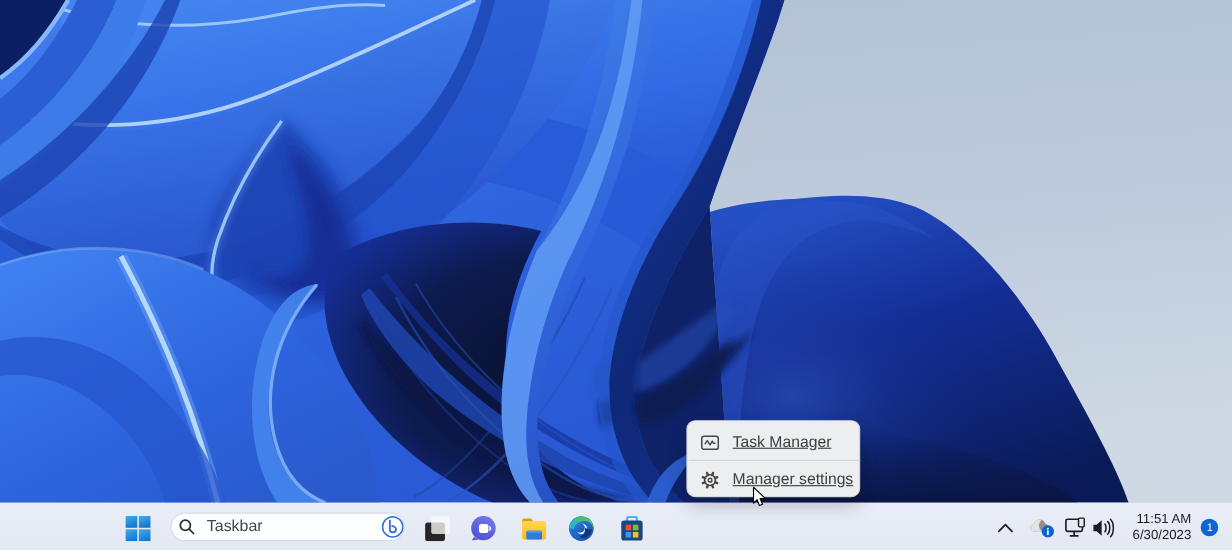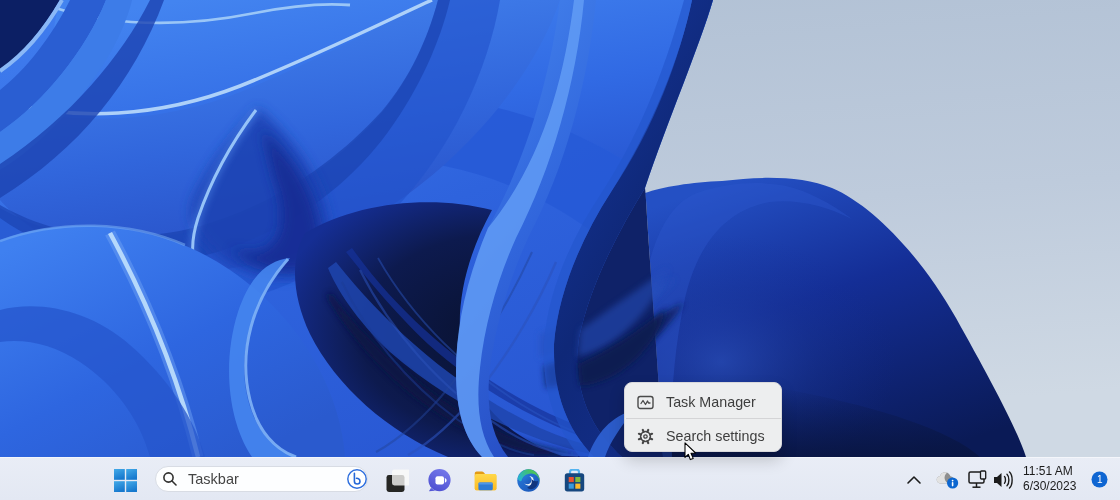--- a/index.html
+++ b/index.html
@@ -5,26 +5,26 @@
   html,body{margin:0;padding:0;width:1120px;height:500px;overflow:hidden;font-family:"Liberation Sans",sans-serif;}
   #stage{position:relative;width:1120px;height:500px;background:#b7c6d7;}
   #wall{position:absolute;left:0;top:0;}
   #taskbar{position:absolute;left:0;top:457px;width:1120px;height:43px;
     background:linear-gradient(180deg,#e9edf6 0%,#e3e8f3 100%);
     border-top:1px solid #f4f6fb; box-sizing:border-box;}
   .ticon{position:absolute;top:469px;width:23px;height:23px;}
   #searchpill{position:absolute;left:155px;top:466px;width:213px;height:26px;
     background:#fdfeff;border:1px solid #d8dce4;border-radius:14px;box-sizing:border-box;}
   #searchtxt{position:absolute;left:188px;top:471px;font-size:14.5px;color:#454545;}
-  #clock{position:absolute;top:464px;left:1023px;width:60px;font-size:12px;color:#1b1b1b;line-height:14.5px;}
+  #clock{position:absolute;top:464px;left:1023px;width:60px;text-align:right;font-size:12px;color:#1b1b1b;line-height:14.5px;}
   #menu{position:absolute;left:624px;top:382px;width:158px;height:70px;
     background:#edeeef;border:1px solid #d8d8db;border-radius:8px;box-sizing:border-box;
     box-shadow:0 8px 16px rgba(0,0,0,0.19);}
   .mitem{position:absolute;left:5px;width:148px;height:30px;border-radius:4px;}
-  .mtext{position:absolute;left:36px;top:7px;font-size:14.3px;color:#3e3e3e;}
+  .mtext{position:absolute;left:36px;top:7px;font-size:14.3px;color:#3e3e3e;text-decoration:underline;}
   #divider{position:absolute;left:1px;top:35px;width:156px;height:1px;background:#d4d4d6;}
   .micon{position:absolute;left:7px;top:7px;}
 </style>
 </head>
 <body>
 <div id="stage">
   <svg id="wall" width="1120" height="457" viewBox="0 0 1120 457">
     <defs>
       <linearGradient id="bg" x1="0" y1="0" x2="0.18" y2="1">
         <stop offset="0" stop-color="#b0c0d4"></stop>
@@ -269,20 +269,20 @@
       </svg>
       <div class="mtext">Task Manager</div>
     </div>
     <div id="divider"></div>
     <div class="mitem" style="top:38px">
       <svg class="micon" width="17" height="17" viewBox="0 0 17 17">
         <circle cx="8.5" cy="8.5" r="4.9" fill="none" stroke="#474747" stroke-width="1.5"></circle>
         <circle cx="8.5" cy="8.5" r="1.7" fill="none" stroke="#474747" stroke-width="1.3"></circle>
         <path d="M13.12,10.41 L15.06,11.22 M10.41,13.12 L11.22,15.06 M6.59,13.12 L5.78,15.06 M3.88,10.41 L1.94,11.22 M3.88,6.59 L1.94,5.78 M6.59,3.88 L5.78,1.94 M10.41,3.88 L11.22,1.94 M13.12,6.59 L15.06,5.78" stroke="#474747" stroke-width="2.2" stroke-linecap="round"></path>
       </svg>
-      <div class="mtext">Search settings</div>
+      <div class="mtext">Manager settings</div>
     </div>
   </div>
 
   <svg style="position:absolute;left:684px;top:442px" width="15" height="20" viewBox="0 0 15 20">
     <path d="M1,0.8 L1,15.4 L4.3,12.3 L6.3,17.6 L9.2,16.4 L7,11.3 L11.6,11 Z" fill="#fff" stroke="#000" stroke-width="1.05" stroke-linejoin="round"></path>
   </svg>
 </div>
 
 </body></html>

